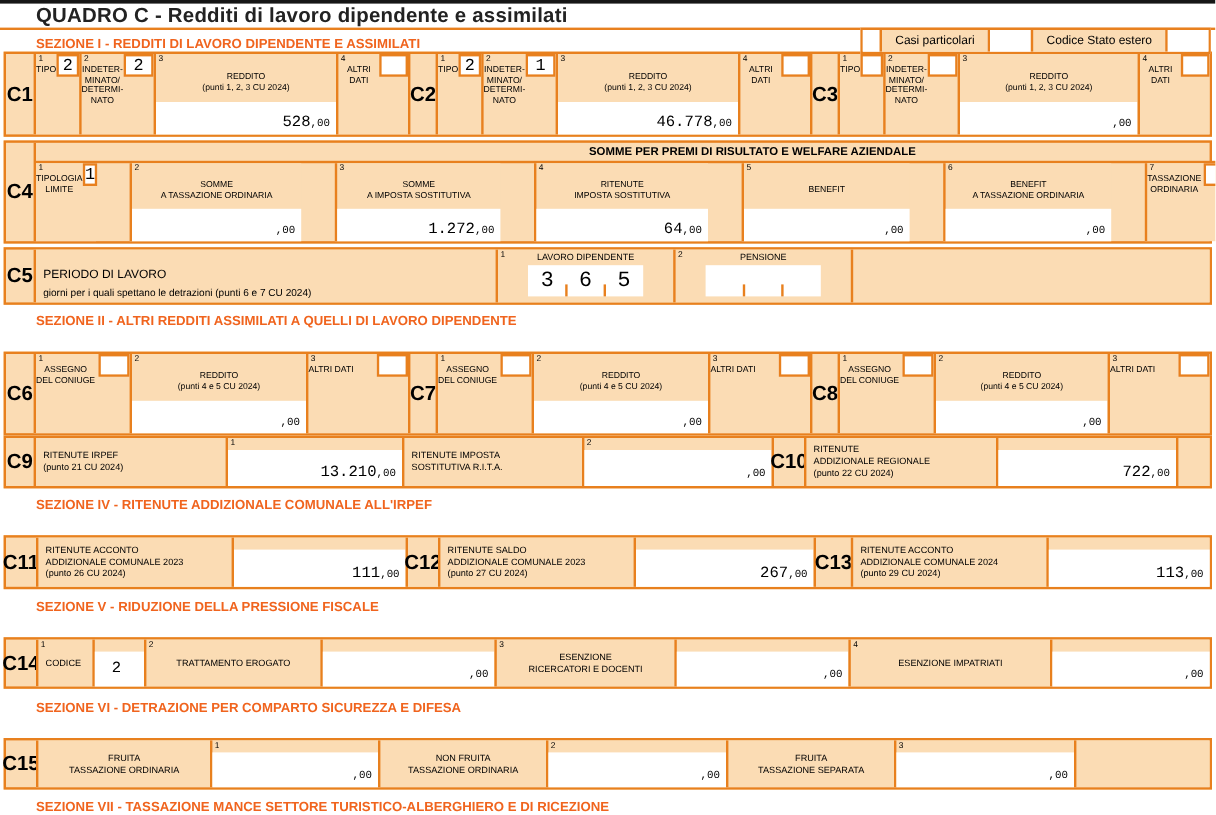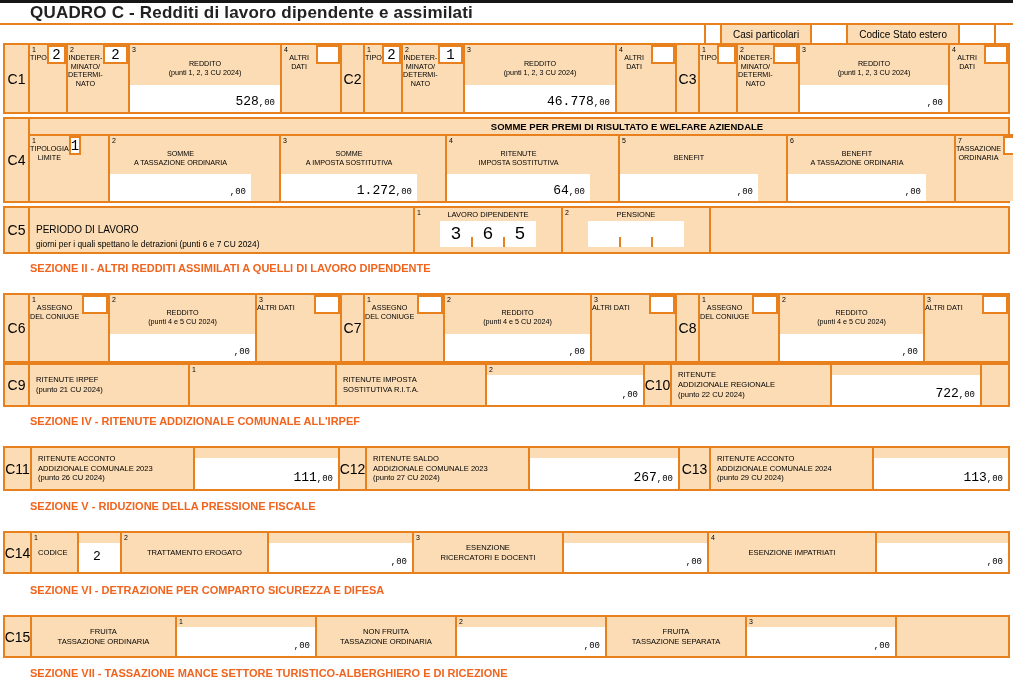--- a/index.html
+++ b/index.html
@@ -7,27 +7,27 @@
     --peach:#fbdcb4;
     --otext:#f0641e;
   }
   html,body{margin:0;padding:0;background:#fff;}
   body{font-family:"Liberation Sans","DejaVu Sans",sans-serif;color:#000;}
   .page{width:1013px;height:679px;overflow:hidden;background:#fff;position:relative;}
   .topline{height:3px;background:#161616;margin-bottom:1px;}
   .title{font-size:17px;font-weight:bold;color:#222;line-height:17px;padding:0 0 2px 30px;border-bottom:2.5px solid var(--orange);letter-spacing:.2px;}
   .s1bar{height:18px;position:relative;display:flex;align-items:flex-end;}
   .sectitle{color:var(--otext);font-weight:bold;font-size:11px;padding-left:30px;white-space:nowrap;}
-  .cpgroup{position:absolute;right:17px;top:-2px;height:22px;display:flex;border:2px solid var(--orange);background:#fff;box-sizing:border-box;}
+  .cpgroup{position:absolute;right:4px;top:-2px;height:22px;display:flex;border:2px solid var(--orange);background:#fff;box-sizing:border-box;}
   .cpspacer{width:14px;background:#fff;}
   .cplabel{background:var(--peach);border-left:2px solid var(--orange);font-size:10px;display:flex;align-items:center;padding:0 11px;white-space:nowrap;}
   .cpbox{width:34px;border-left:2px solid var(--orange);background:#fff;}
   .band{height:17px;display:flex;align-items:flex-end;padding-bottom:19px;}
   .grid{display:flex;border:2px solid var(--orange);margin:0 3px;box-sizing:border-box;background:var(--peach);}
-  .rowlabel{display:flex;align-items:center;justify-content:center;font-weight:normal;font-size:14px;flex-shrink:0;}
+  .rowlabel{display:flex;align-items:center;justify-content:center;font-weight:bold;font-size:17px;flex-shrink:0;}
   .c{border-left:2px solid var(--orange);position:relative;box-sizing:border-box;flex-shrink:0;background:var(--peach);}
   .first{border-left:none;}
   .num{position:absolute;top:0;left:2px;font-size:7px;line-height:9px;}
   
   .chk{display:flex;flex-direction:row;align-items:flex-start;}
   .chk .lbl{font-size:7.2px;text-align:center;white-space:pre-line;line-height:1.2;margin-top:9px;}
   .chk .sp{flex:1;}
   .box{width:26px;height:19px;border:2px solid var(--orange);background:#fff;margin-bottom:5px;display:flex;align-items:center;justify-content:center;font-family:"Liberation Mono","DejaVu Sans Mono",monospace;font-size:14px;box-sizing:border-box;}
   
   .amt{display:flex;flex-direction:column;}
@@ -62,20 +62,21 @@
   .chk.small .lbl{font-size:6.8px;margin-top:6px;}
 </style>
 </head>
 <body>
 
 <div class="page">
   <div class="topline"></div>
   <div class="title">QUADRO C - Redditi di lavoro dipendente e assimilati</div>
 
   <div class="s1bar">
+    <span class="sectitle">SEZIONE I  -  REDDITI DI LAVORO DIPENDENTE E ASSIMILATI</span>
     <div class="cpgroup">
       <div class="cpspacer"></div>
       <div class="cplabel">Casi particolari</div>
       <div class="cpbox"></div>
       <div class="cplabel">Codice Stato estero</div>
       <div class="cpbox"></div>
     </div>
   </div>
 
   <div class="grid" style="height:71px">
@@ -391,20 +392,23 @@
 
 
   <div class="grid" style="height:44px">
     <div class="rowlabel" style="width:23px">C9</div>
     <div class="c lcell" style="width:160px">RITENUTE IRPEF
 (punto 21 CU 2024)</div>
     <div class="c vcell" style="width:147px">
       <div class="strip">
           <span class="num">1</span>
         </div>
+      <div class="vv">
+          <span class="money amount"><span>13.210</span><span class="dec">,00</span></span>
+        </div>
     </div>
     <div class="c lcell" style="width:150px">RITENUTE IMPOSTA
 SOSTITUTIVA R.I.T.A.</div>
     <div class="c vcell" style="width:158px">
       <div class="strip">
           <span class="num">2</span>
         </div>
       <div class="vv">
           <span class="money amount"><span></span><span class="dec">,00</span></span>
         </div>

